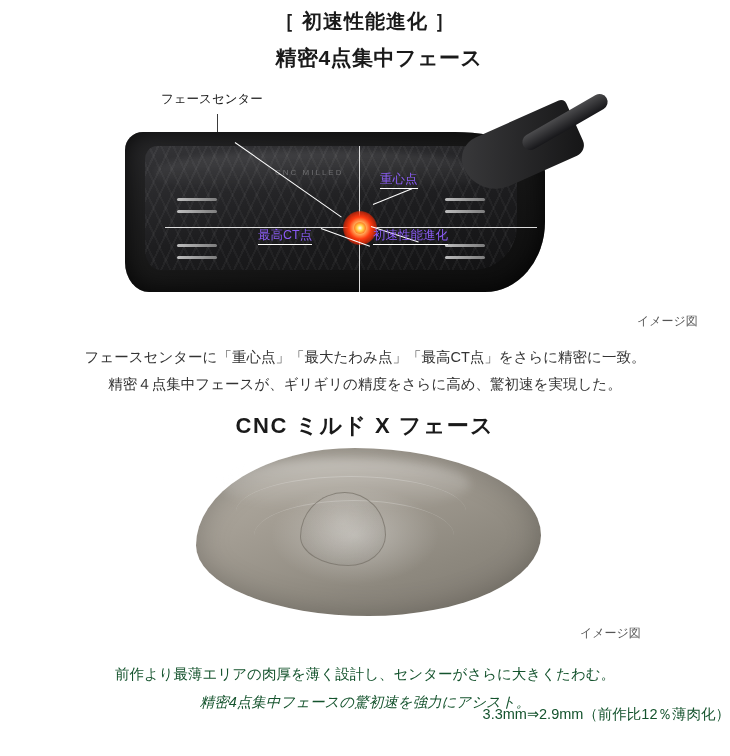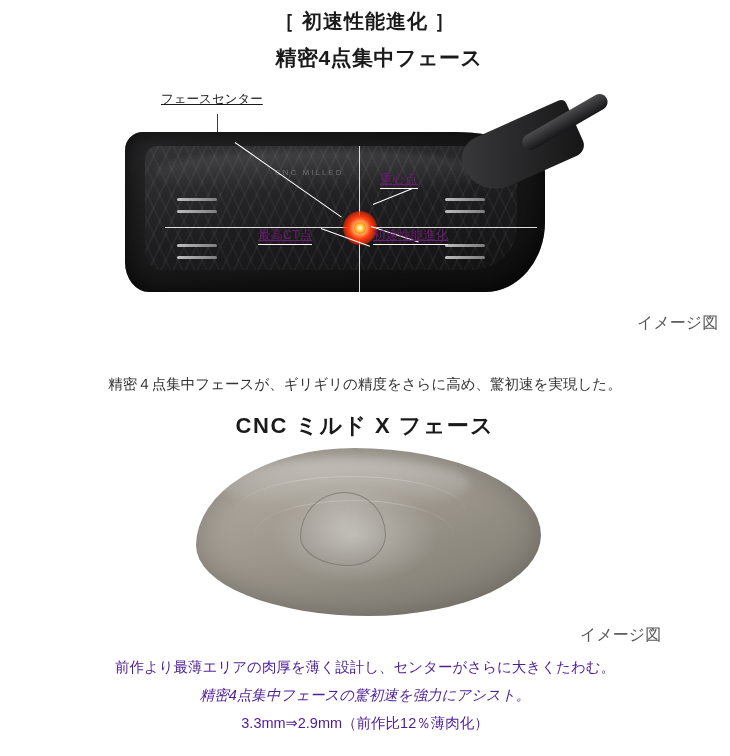--- a/index.html
+++ b/index.html
@@ -163,35 +163,34 @@
     height: 1px;
     transform-origin: left center;
   }
   .lead-line.dark { background: #3b3b3b; }
 
   .lbl {
     position: absolute;
     font-size: 12.5px;
     line-height: 1.2;
     white-space: nowrap;
-    text-decoration: underline;
   }
   .lbl-white {
-    color: #701a75;
+    color: #8b5cf6;
     font-weight: normal;
   }
   .lbl-dark { color: #1a1a1a; }
   .lbl-boxed {
     border-bottom: 1px solid #ffffff;
     padding-bottom: 1px;
   }
 
   .note-img {
     position: absolute;
-    font-size: 16px;
+    font-size: 12px;
     color: #555;
   }
 
   
   .para {
     position: absolute;
     width: 730px;
     left: 0;
     text-align: center;
     font-size: 14.5px;
@@ -244,21 +243,22 @@
     border-radius: 50%;
     border-top: 1px solid rgba(255,255,255,0.22);
   }
 
   .last-line {
     position: absolute;
     width: 730px;
     left: 0;
     text-align: center;
     font-size: 14.5px;
-    color: #4c1d95;
+    color: #14532d;
+    margin-top: 7px;
   }
 </style>
 </head>
 <body>
 
 <div class="page">
 
   <div class="title-main">［ 初速性能進化 ］</div>
   <div class="title-sub">精密4点集中フェース</div>
 
@@ -295,31 +295,32 @@
     <div class="lead-line" style="left:246px; top:106px; width:50px; transform: rotate(18deg);"></div>
 
     <div class="lbl lbl-dark" style="left:36px; top:-28px;">フェースセンター</div>
     <div class="lbl lbl-white lbl-boxed" style="left:255px; top:52px;">重心点</div>
     <div class="lbl lbl-white lbl-boxed" style="left:133px; top:108px;">最高CT点</div>
     <div class="lbl lbl-white lbl-boxed" style="left:248px; top:108px;">初速性能進化</div>
   </div>
 
   <div class="note-img" style="left:637px; top:313px;">イメージ図</div>
 
+  <div class="para" style="top:345px;">フェースセンターに「重心点」「最大たわみ点」「最高CT点」をさらに精密に一致。</div>
   <div class="para" style="top:372px;">精密４点集中フェースが、ギリギリの精度をさらに高め、驚初速を実現した。</div>
 
   <div class="title-cnc">CNC ミルド X フェース</div>
 
   <div class="fig2">
     <div class="blob"></div>
     <div class="blob-sheen"></div>
     <div class="blob-wave" style="left:40px; top:28px; width:230px; height:70px;"></div>
     <div class="blob-wave" style="left:58px; top:52px; width:200px; height:70px;"></div>
     <div class="blob-inner"></div>
   </div>
 
   <div class="note-img" style="left:580px; top:625px;">イメージ図</div>
 
   <div class="last-line" style="top:658px;">前作より最薄エリアの肉厚を薄く設計し、センターがさらに大きくたわむ。</div>
   <div class="last-line" style="top:686px;font-style:italic;">精密4点集中フェースの驚初速を強力にアシスト。</div>
-  <div class="last-line" style="top:714px;">3.3mm⇒2.9mm（前作比12％薄肉化）</div>
+  <div class="last-line" style="top:698px;text-align:right;">3.3mm⇒2.9mm（前作比12％薄肉化）</div>
 
 </div>
 
 </body></html>

